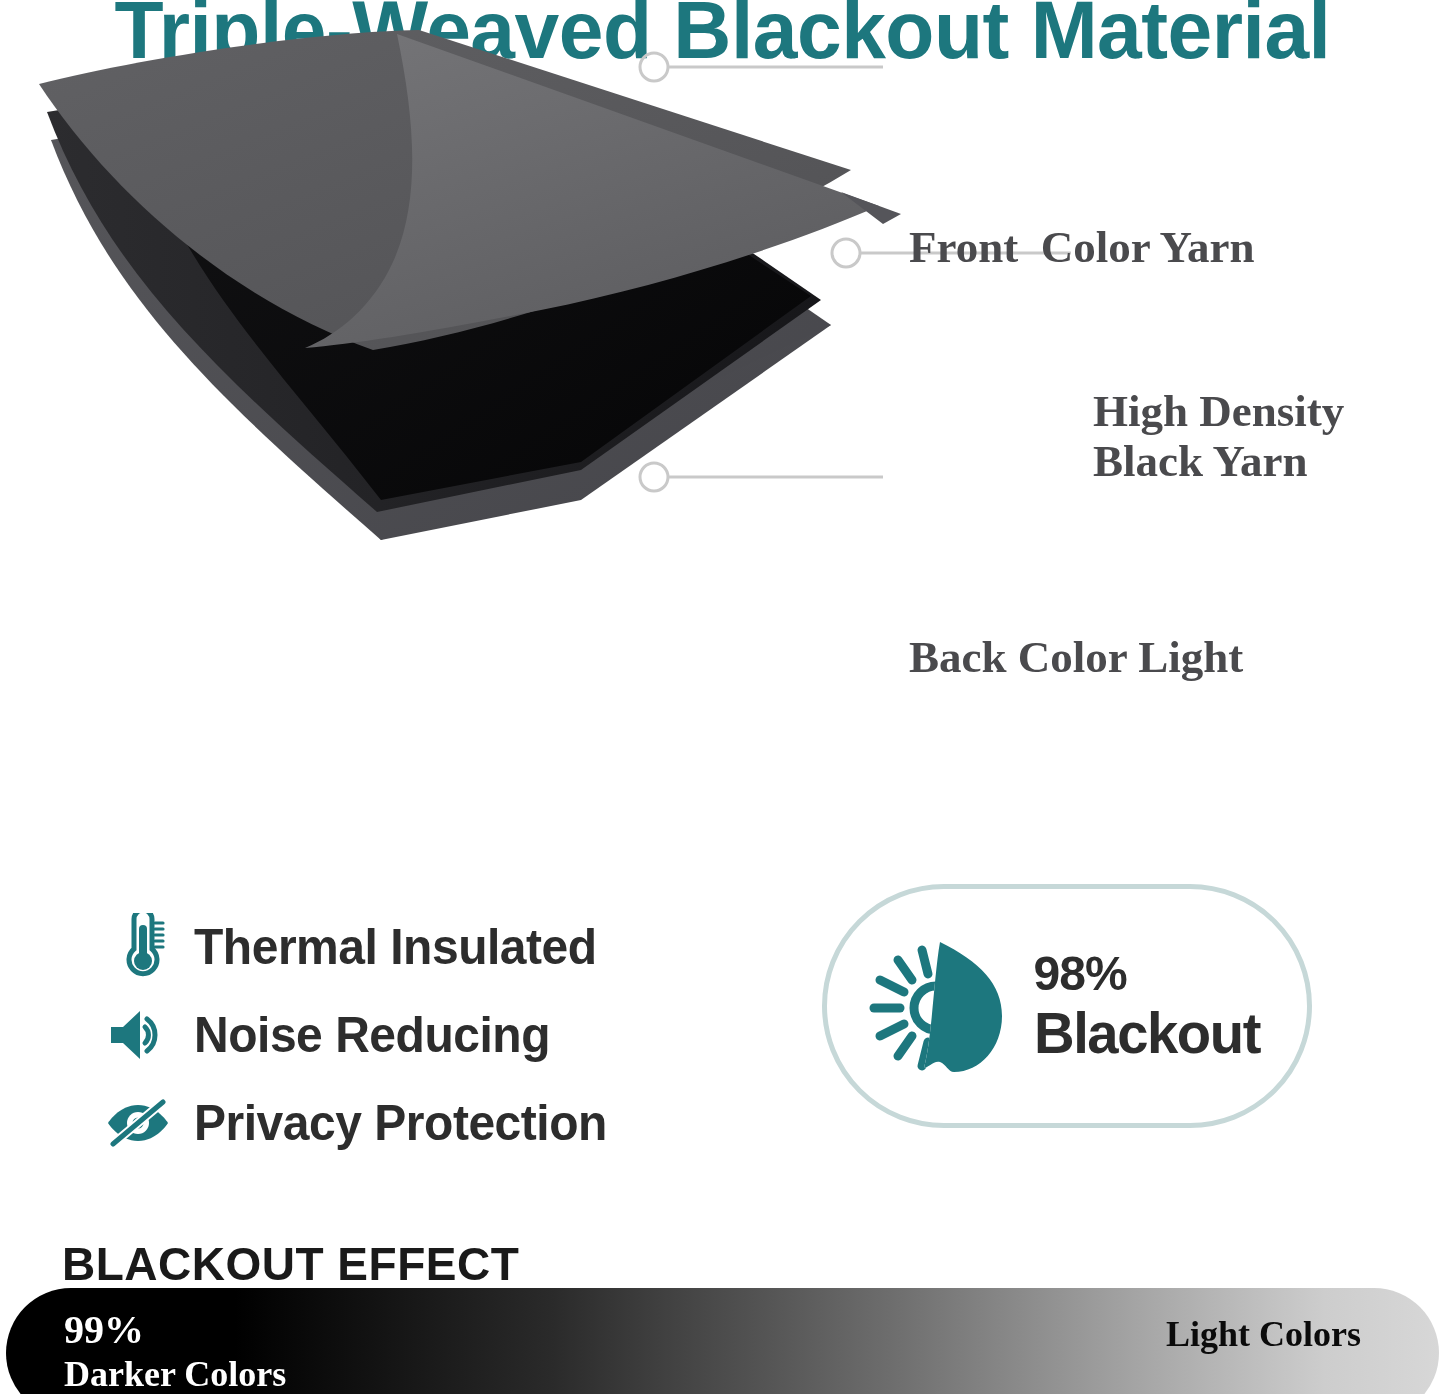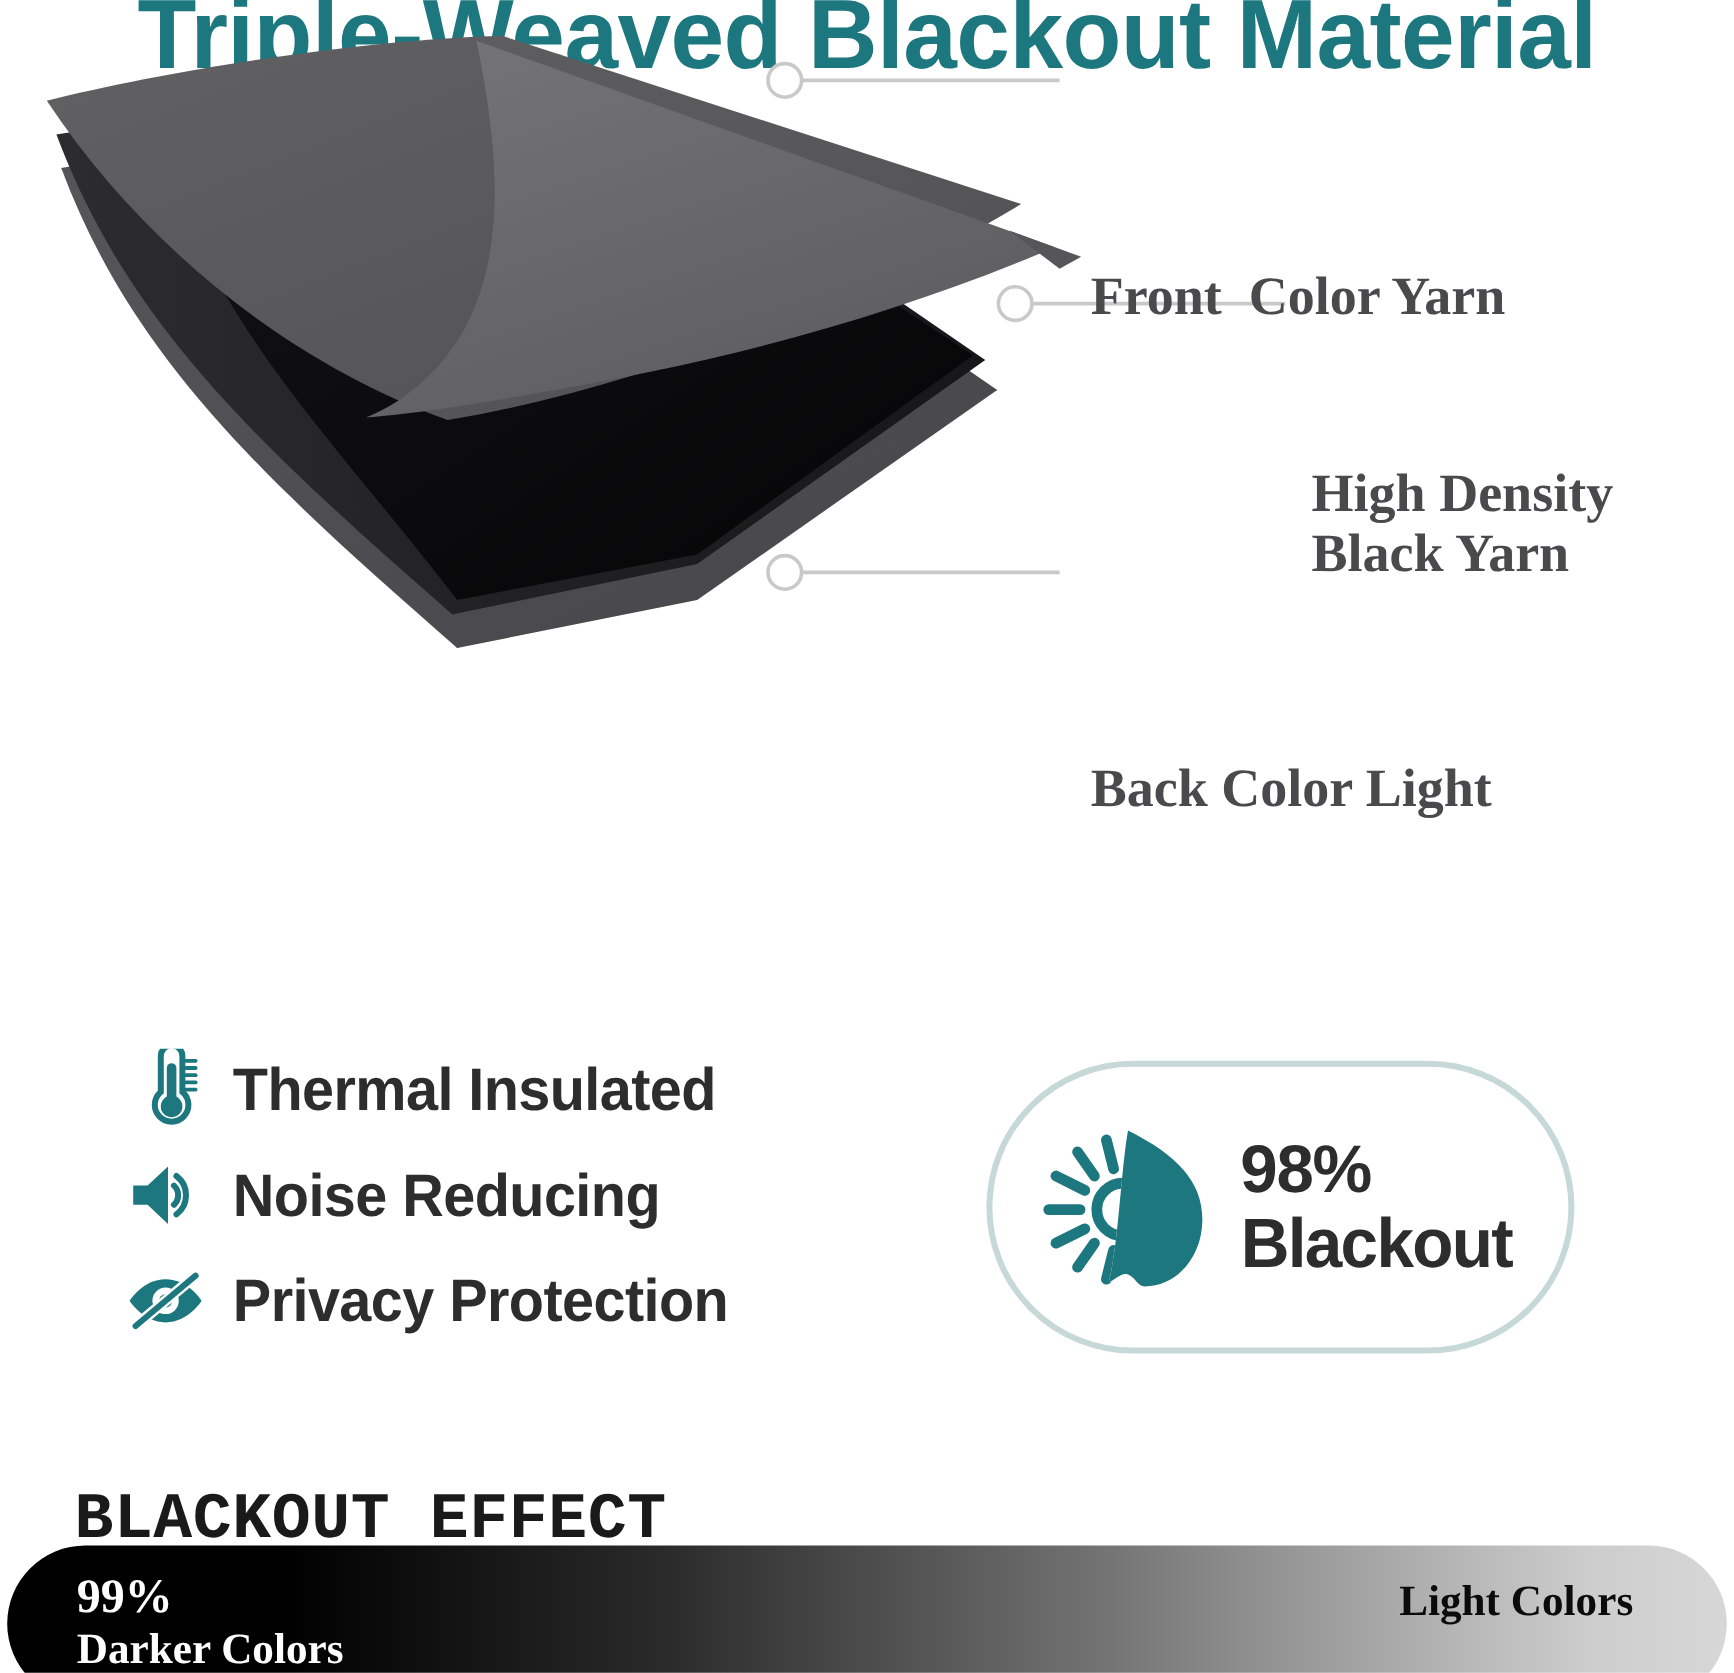--- a/index.html
+++ b/index.html
@@ -55,21 +55,21 @@
     white-space: pre;
   }
   #label-front { left: 888px; top: 222px; }
   #label-high  { left: 1072px; top: 386px; }
   #label-back  { left: 888px; top: 632px; }
 
   
   #features {
     position: absolute;
     left: 100px;
-    top: 864px;
+    top: 903px;
     width: 640px;
   }
   .feature-row {
     display: flex;
     align-items: center;
     height: 88px;
   }
   .feature-icon {
     width: 76px;
     flex: 0 0 76px;
@@ -109,41 +109,41 @@
     margin-right: 22px;
     margin-left: -6px;
   }
   #badge-text {
     font-family: "Liberation Sans", sans-serif;
     font-weight: bold;
     color: #2d2d2d;
     line-height: 1.0;
   }
   #badge-pct {
-    font-size: 56px;
+    font-size: 48px;
     display: block;
     letter-spacing: -1px;
   }
   #badge-word {
     font-size: 58px;
     display: block;
     letter-spacing: -1.5px;
     margin-top: 6px;
     transform: scaleX(0.97);
     transform-origin: 0 50%;
   }
 
   
   #effect-title {
     position: absolute;
     left: 62px;
     top: 1237px;
-    font-family: Liberation Mono, monospace;
-    font-weight: bold;
-    font-size: 54px;
+    font-family: Liberation Sans, sans-serif;
+    font-weight: bold;
+    font-size: 46px;
     color: #1a1a1a;
     letter-spacing: 0.5px;
     white-space: nowrap;
   }
   #effect-bar {
     position: absolute;
     left: 6px;
     top: 1288px;
     width: 1433px;
     height: 130px;

